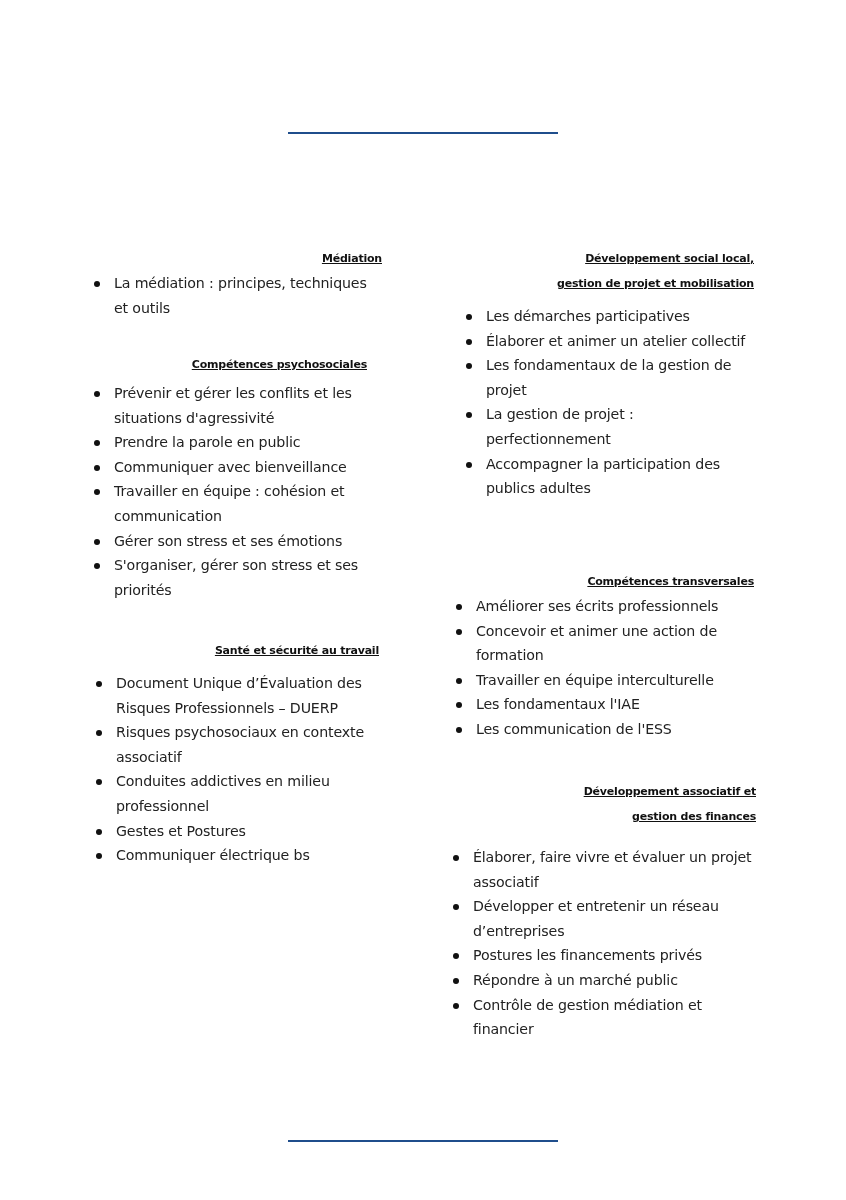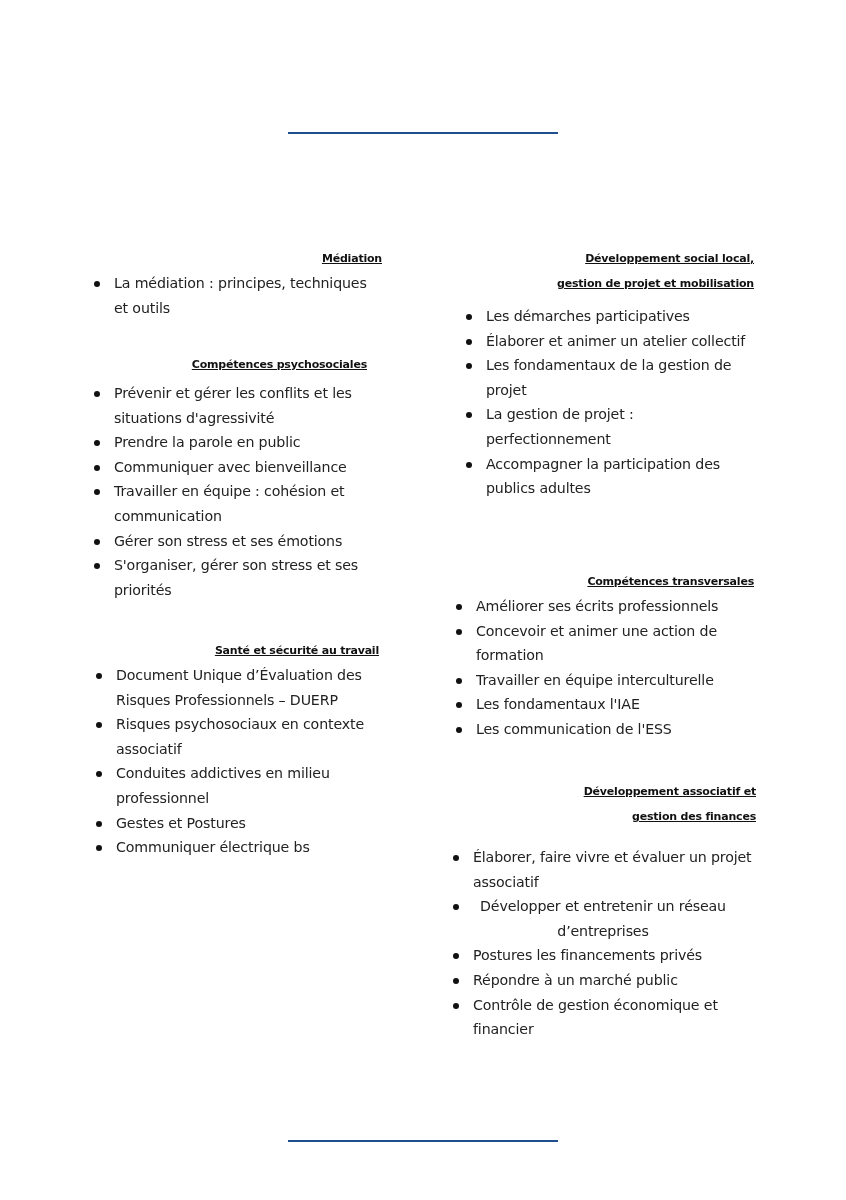--- a/index.html
+++ b/index.html
@@ -35,21 +35,21 @@
     <li><span class="bullet"></span><span>Prévenir et gérer les conflits et les situations d'agressivité</span></li>
     <li><span class="bullet"></span><span>Prendre la parole en public</span></li>
     <li><span class="bullet"></span><span>Communiquer avec bienveillance</span></li>
     <li><span class="bullet"></span><span>Travailler en équipe : cohésion et communication</span></li>
     <li><span class="bullet"></span><span>Gérer son stress et ses émotions</span></li>
     <li><span class="bullet"></span><span>S'organiser, gérer son stress et ses priorités</span></li>
   </ul>
 </div>
 
 <div class="section" style="left:94px; top:638px; width:285px;">
-  <h3 style="">Santé et sécurité au travail</h3>
+  <h3 style="margin-bottom:8px;">Santé et sécurité au travail</h3>
   <ul>
     <li><span class="bullet"></span><span>Document Unique d’Évaluation des Risques Professionnels – DUERP</span></li>
     <li><span class="bullet"></span><span>Risques psychosociaux en contexte associatif</span></li>
     <li><span class="bullet"></span><span>Conduites addictives en milieu professionnel</span></li>
     <li><span class="bullet"></span><span>Gestes et Postures</span></li>
     <li><span class="bullet"></span><span>Communiquer électrique bs</span></li>
   </ul>
 </div>
 
 <div class="section" style="left:464px; top:246px; width:290px;">
@@ -77,20 +77,20 @@
   </ul>
 </div>
 
 <div class="section" style="left:451px; top:779px; width:305px;">
   <h3 style="margin-bottom:16px;">
     <span>Développement associatif et</span><br>
     <span>gestion des finances</span>
   </h3>
   <ul>
     <li><span class="bullet"></span><span>Élaborer, faire vivre et évaluer un projet associatif</span></li>
-    <li style="width:260px;text-align:center;"><span class="bullet"></span><span>Développer et entretenir un réseau d’entreprises</span></li>
+    <li style="width:260px;"><span class="bullet"></span><span>Développer et entretenir un réseau d’entreprises</span></li>
     <li><span class="bullet"></span><span>Postures les financements privés</span></li>
     <li><span class="bullet"></span><span>Répondre à un marché public</span></li>
-    <li style="width:275px;"><span class="bullet"></span><span>Contrôle de gestion économique et financier</span></li>
+    <li style="width:275px;"><span class="bullet"></span><span>Contrôle de gestion médiation et financier</span></li>
   </ul>
 </div>
 
 <div class="rule bottom"></div>
 
 </body></html>

